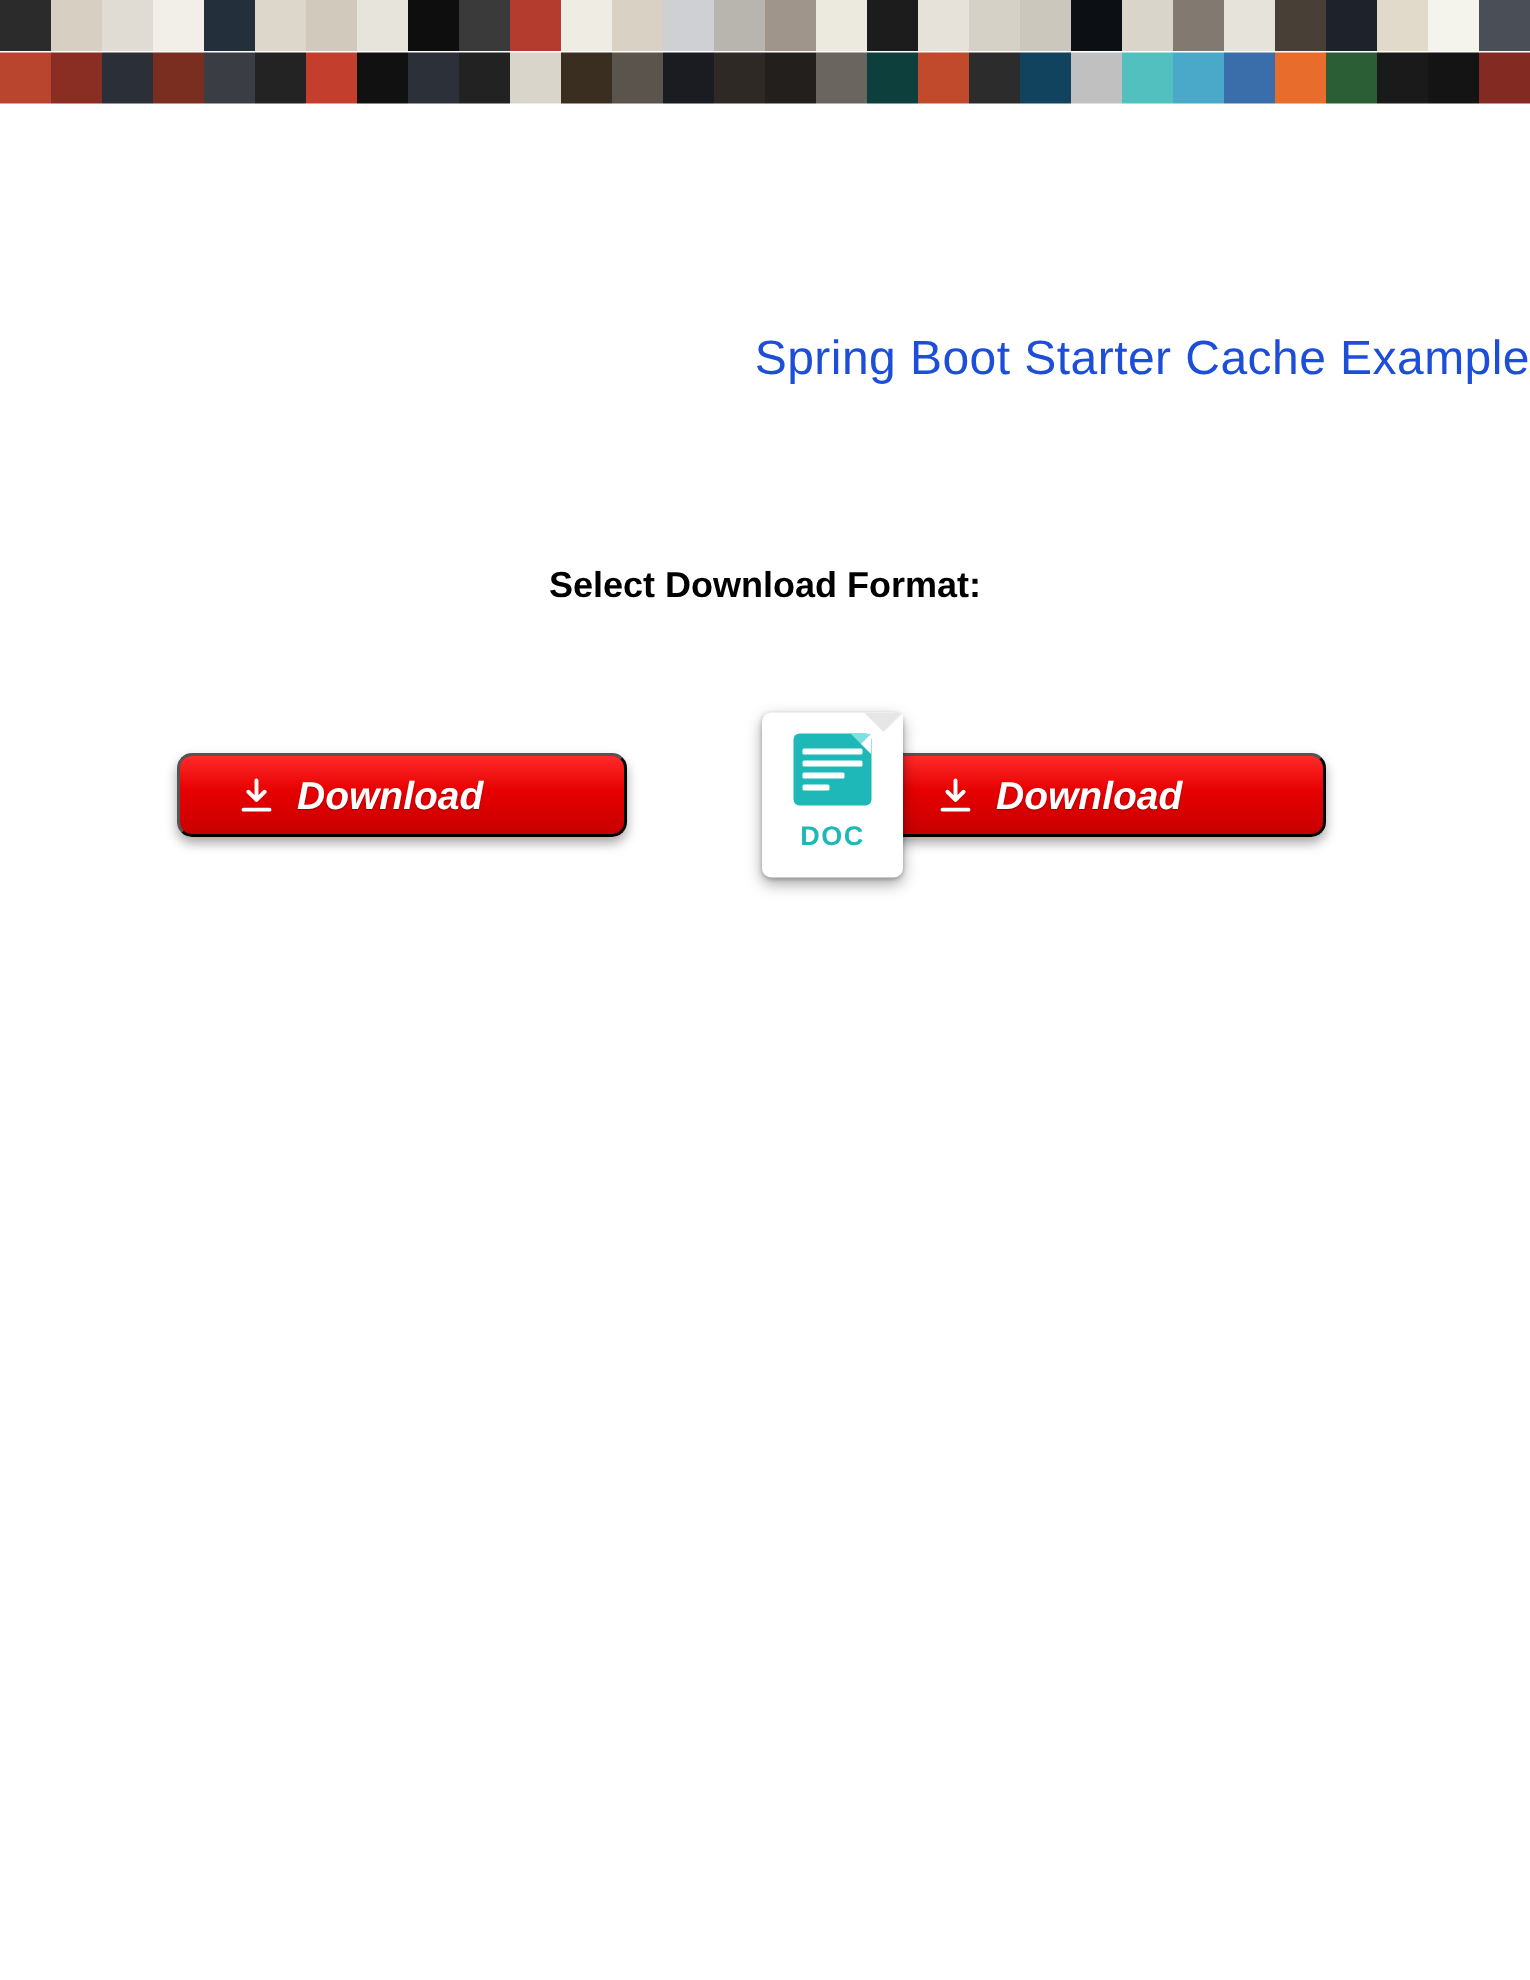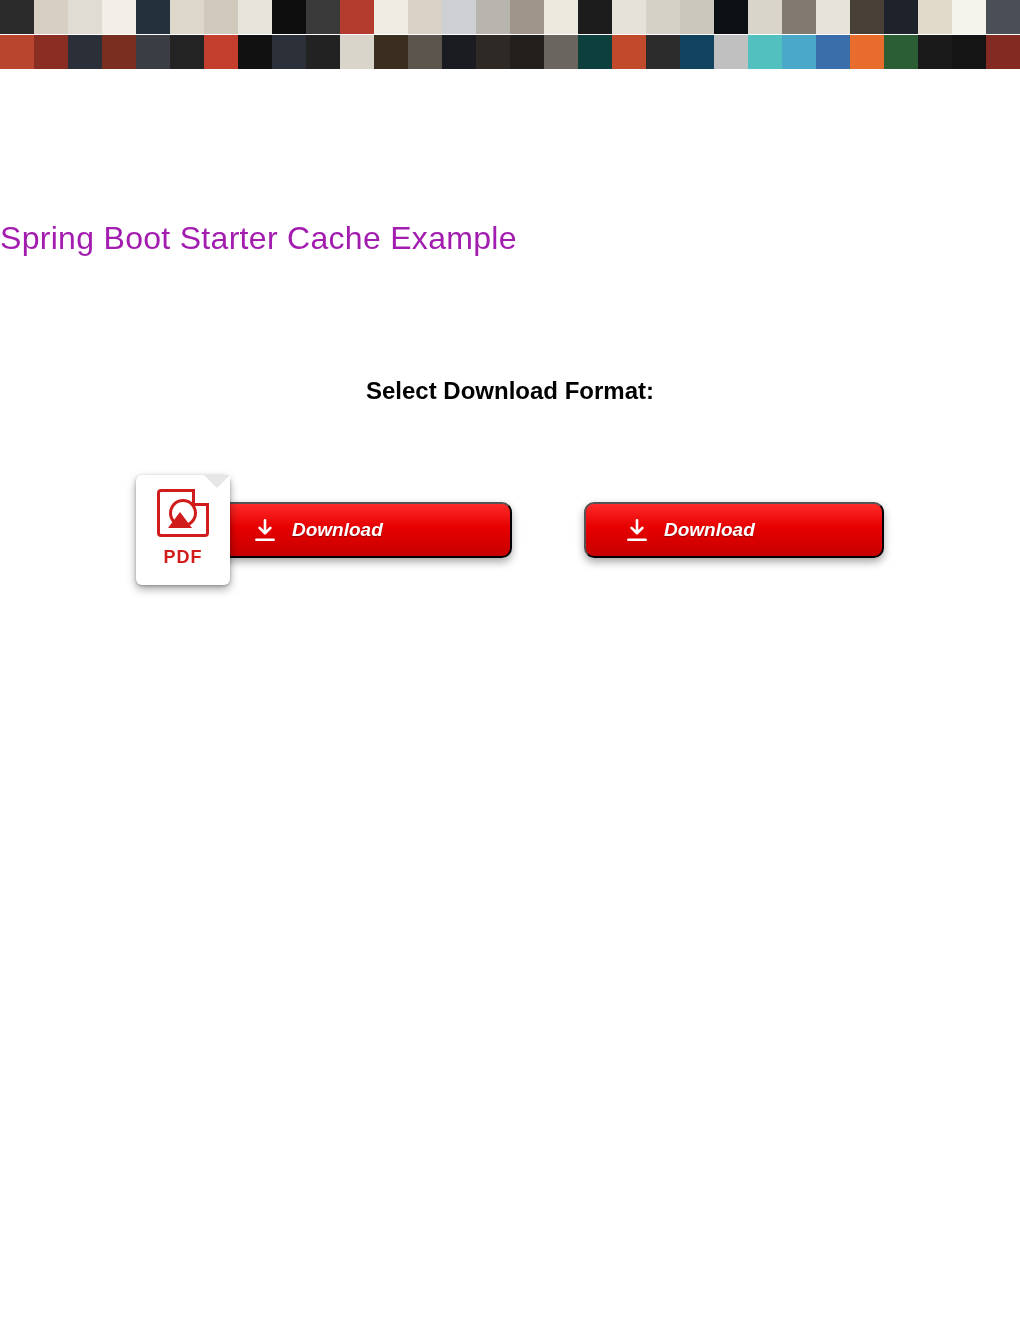--- a/index.html
+++ b/index.html
@@ -21,24 +21,24 @@
     overflow: hidden;
   }
   .header-collage .tile {
     width: 34px;
     height: 34px;
     flex: 0 0 auto;
   }
 
   
   .page-title {
-    text-align: left;
+    text-align: right;
     font-size: 32px;
     font-weight: 400;
-    color: #a21caf;
+    color: #1d4ed8;
     margin-top: 150px;
     letter-spacing: 0.3px;
   }
 
   
   .select-format {
     text-align: center;
     font-size: 24px;
     font-weight: 700;
     color: #000;
@@ -152,21 +152,21 @@
     display: flex;
     align-items: center;
     padding-left: 38px;
     gap: 14px;
     cursor: pointer;
     z-index: 1;
   }
   .download-pill svg { flex: 0 0 auto; }
   .download-pill .label {
     color: #ffffff;
-    font-size: 19px;
+    font-size: 26px;
     font-style: italic;
     font-weight: 700;
     font-family: Arial, Helvetica, sans-serif;
     text-shadow: 0 1px 1px rgba(0,0,0,0.35);
   }
 </style>
 </head>
 <body>
 
 <div class="header-collage" id="collage">
@@ -232,37 +232,39 @@
     <div class="tile" style="background: rgb(131, 42, 35);"></div>
   </div>
 
 <h1 class="page-title">Spring Boot Starter Cache Example</h1>
 
 <h2 class="select-format">Select Download Format:</h2>
 
 <div class="buttons-row">
 
   <div class="download-unit">
+    <button class="download-pill">
+      <svg width="26" height="26" viewBox="0 0 24 24" fill="none">
+        <path d="M12 3v12m0 0l-5-5m5 5l5-5M4 21h16" stroke="#ffffff" stroke-width="2.4" stroke-linecap="round" stroke-linejoin="round"></path>
+      </svg>
+      <span class="label">Download</span>
+    </button>
+  </div>
+
+  <div class="download-unit">
     <div class="file-paper">
-      <div class="file-glyph pdf-glyph">
-        <div class="pdf-circle"></div>
-        <div class="pdf-tri"></div>
+      <div class="file-glyph doc-glyph">
+        <div class="line"></div>
+        <div class="line"></div>
+        <div class="line short"></div>
+        <div class="line tiny"></div>
       </div>
-      <div class="file-label pdf">PDF</div>
+      <div class="file-label doc">DOC</div>
     </div>
     <button class="download-pill">
       <svg width="26" height="26" viewBox="0 0 24 24" fill="none">
         <path d="M12 3v12m0 0l-5-5m5 5l5-5M4 21h16" stroke="#ffffff" stroke-width="2.4" stroke-linecap="round" stroke-linejoin="round"></path>
       </svg>
       <span class="label">Download</span>
     </button>
   </div>
 
-  <div class="download-unit">
-    <button class="download-pill">
-      <svg width="26" height="26" viewBox="0 0 24 24" fill="none">
-        <path d="M12 3v12m0 0l-5-5m5 5l5-5M4 21h16" stroke="#ffffff" stroke-width="2.4" stroke-linecap="round" stroke-linejoin="round"></path>
-      </svg>
-      <span class="label">Download</span>
-    </button>
-  </div>
-
 </div>
 
 </body></html>

